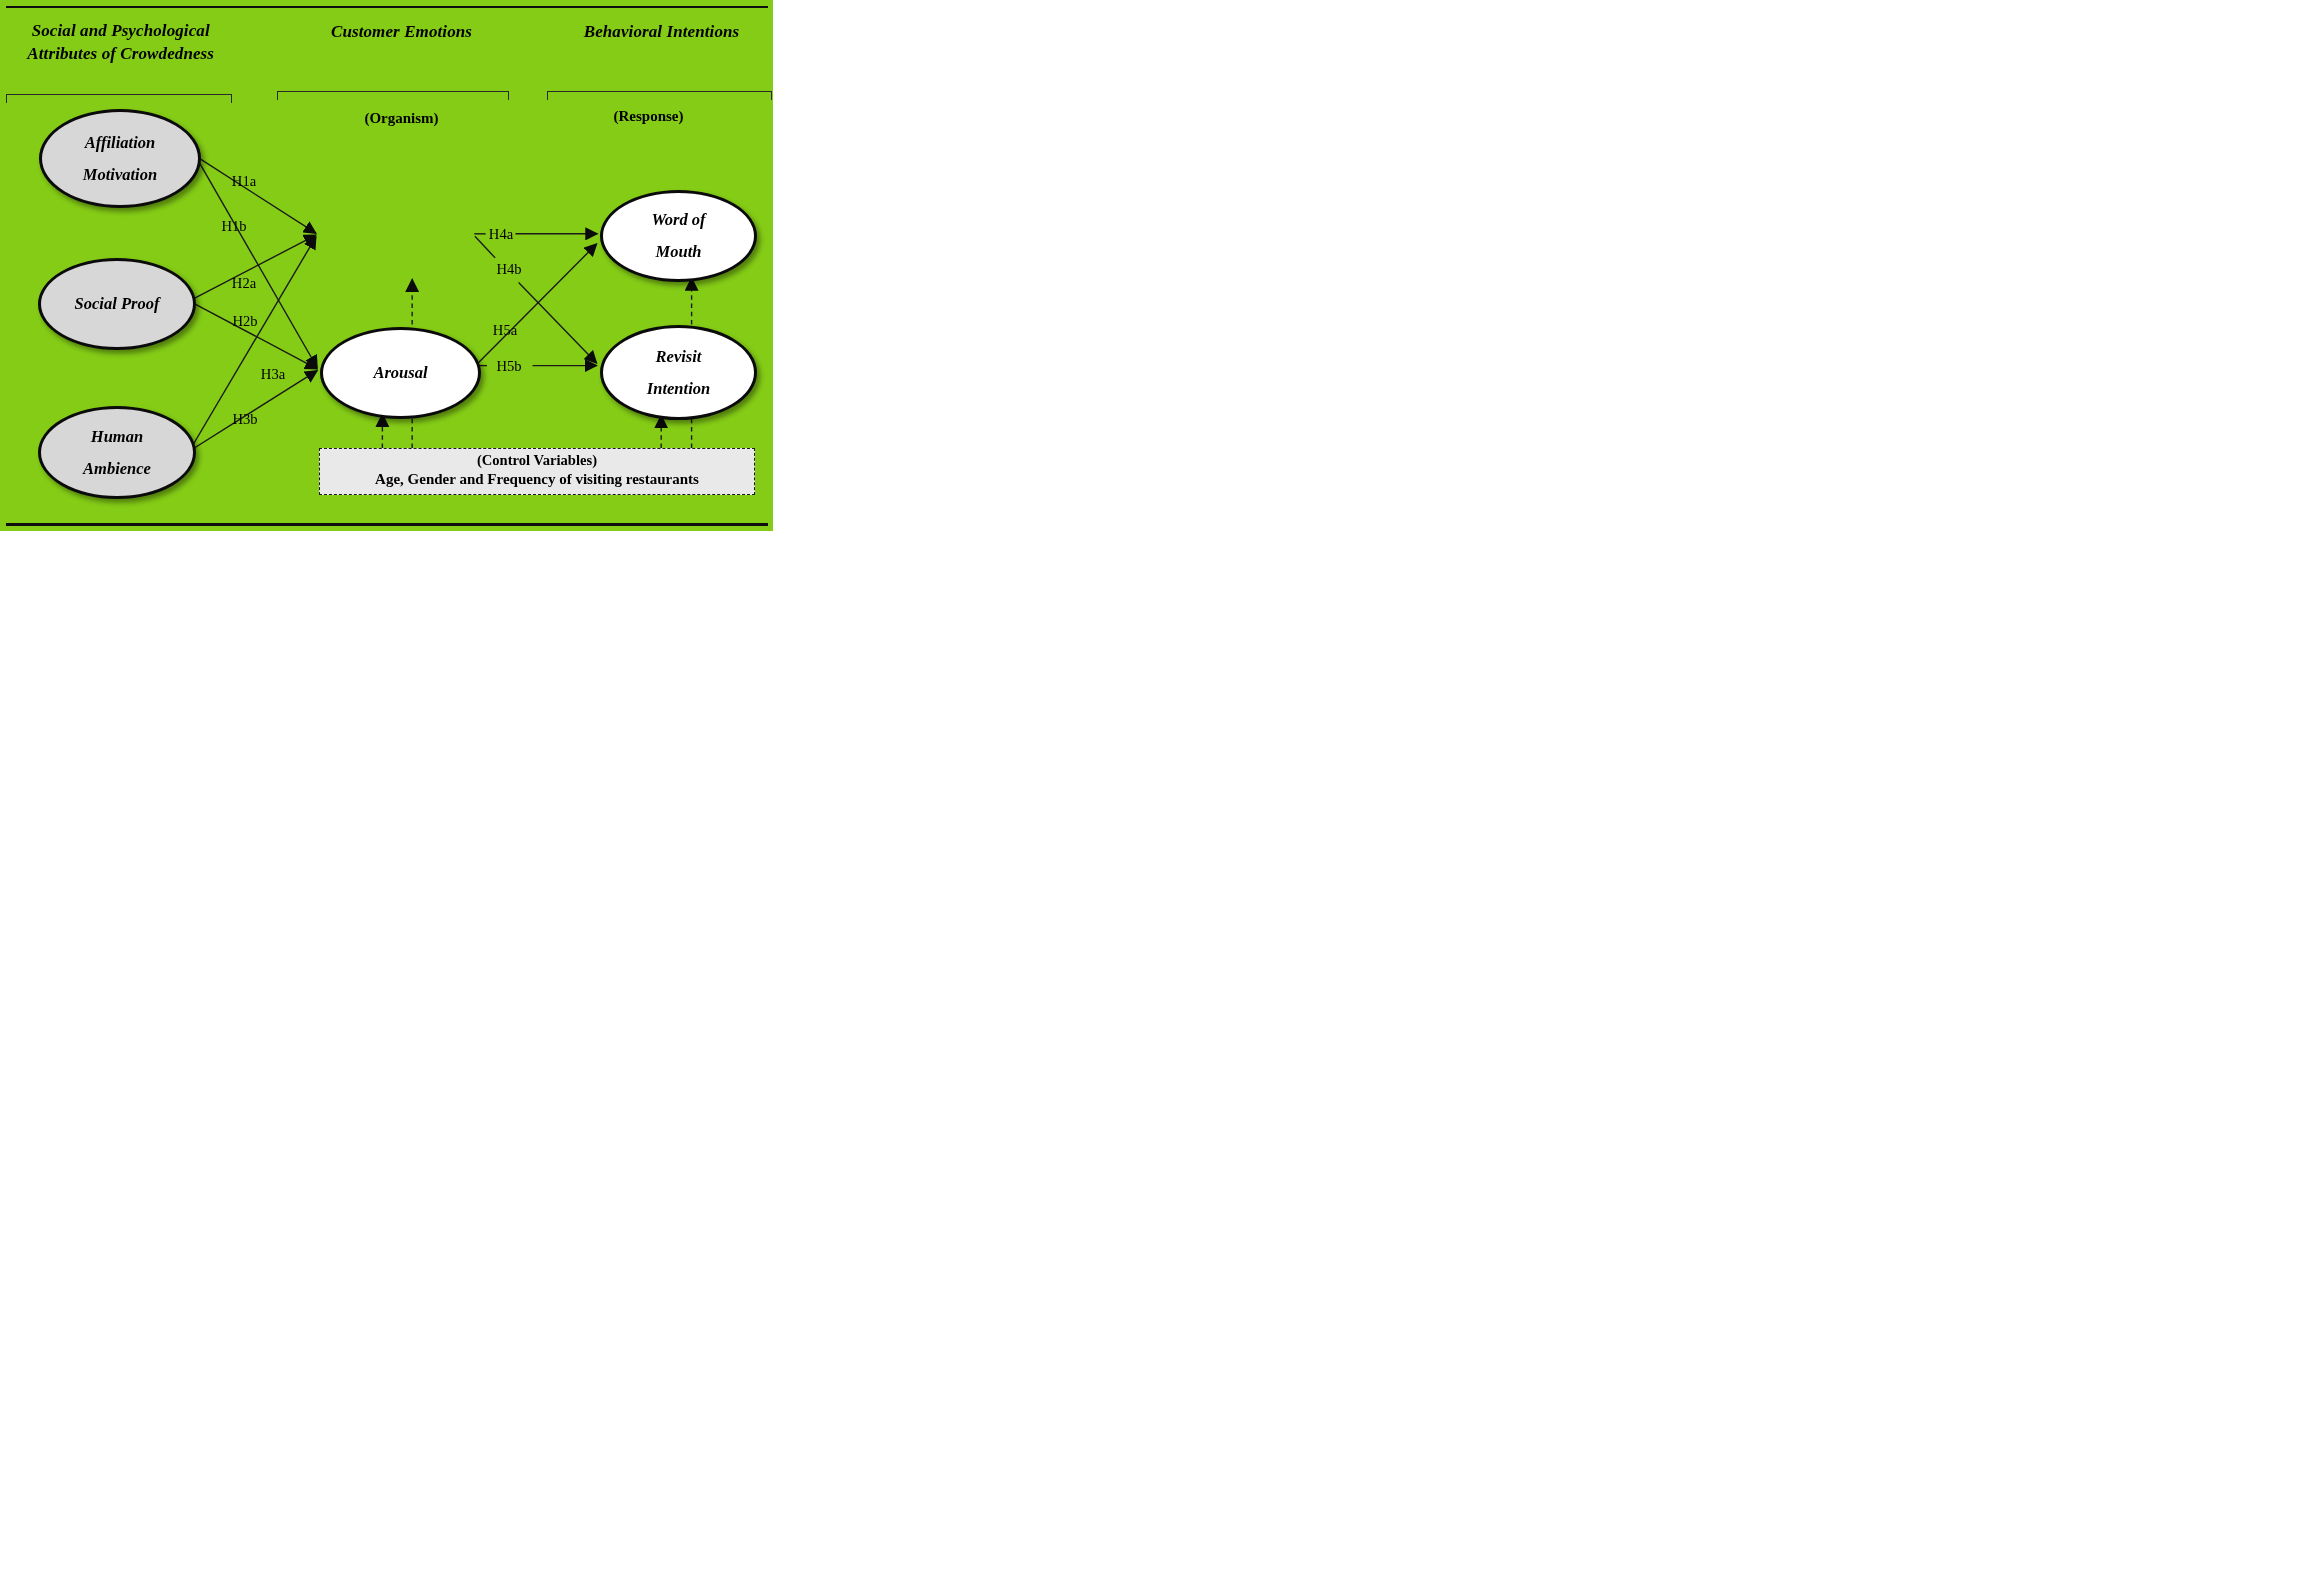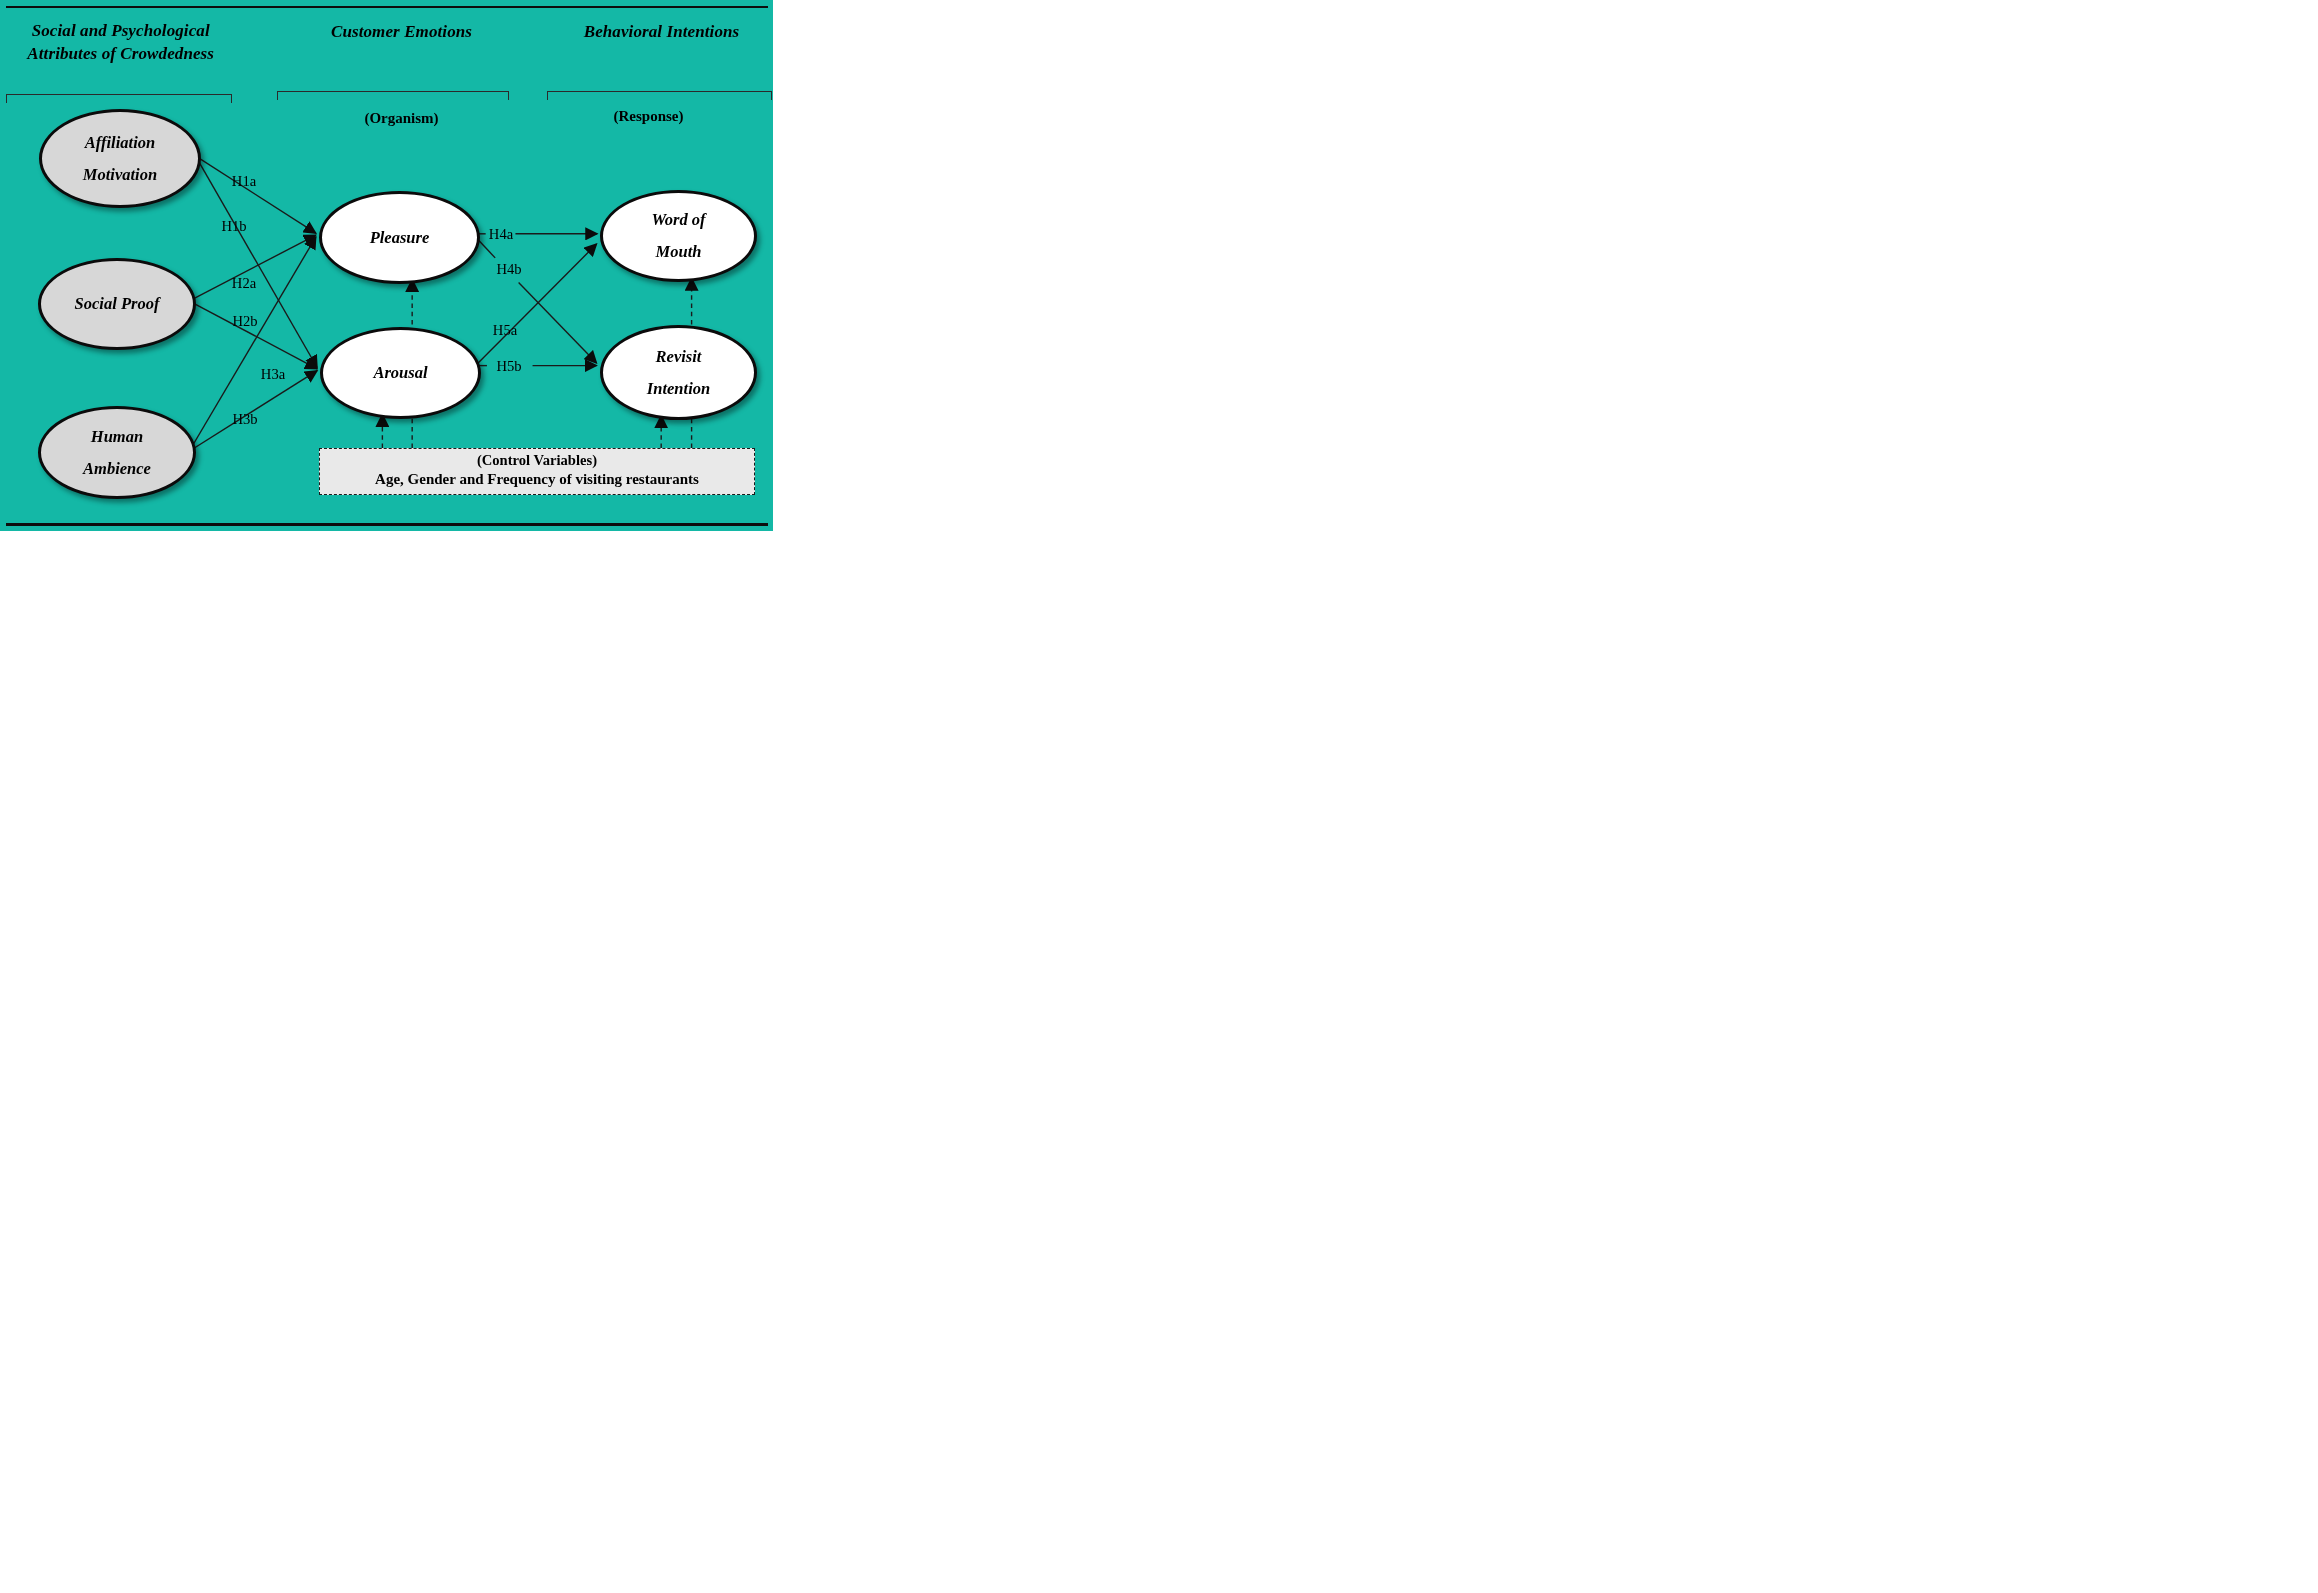--- a/index.html
+++ b/index.html
@@ -1,19 +1,19 @@
 <!DOCTYPE html>
 <html style="font-size:10px"><head>
 <meta charset="utf-8">
 <style>
   html,body{margin:0;padding:0;background:#ffffff;}
   .page{
     position:relative;
     width:773px;height:531px;
-    background:#14b8a6;
+    background:#84cc16;
     font-family:"Liberation Serif", serif;
     color:#000;
     overflow:hidden;
   }
   .rule{position:absolute;left:6.3px;width:762px;height:2.5px;background:#0d0d0d;}
   .rule.top{top:5.7px;}
   .rule.bottom{top:523px;}
 
   .col-header{
     position:absolute;
@@ -141,23 +141,20 @@
     <span>Motivation</span>
   </div>
   <div class="node gray" style="left:38px;top:258px;width:152px;height:86px;">
     <span>Social Proof</span>
   </div>
   <div class="node gray" style="left:38px;top:406px;width:152px;height:87px;">
     <span>Human</span>
     <span>Ambience</span>
   </div>
 
-  <div class="node white" style="left:319px;top:191px;width:155px;height:87px;">
-    <span>Pleasure</span>
-  </div>
   <div class="node white" style="left:320px;top:327px;width:155px;height:86px;">
     <span>Arousal</span>
   </div>
 
   <div class="node white" style="left:600px;top:190px;width:151px;height:86px;">
     <span>Word of</span>
     <span>Mouth</span>
   </div>
   <div class="node white" style="left:600px;top:325px;width:151px;height:89px;">
     <span>Revisit</span>

